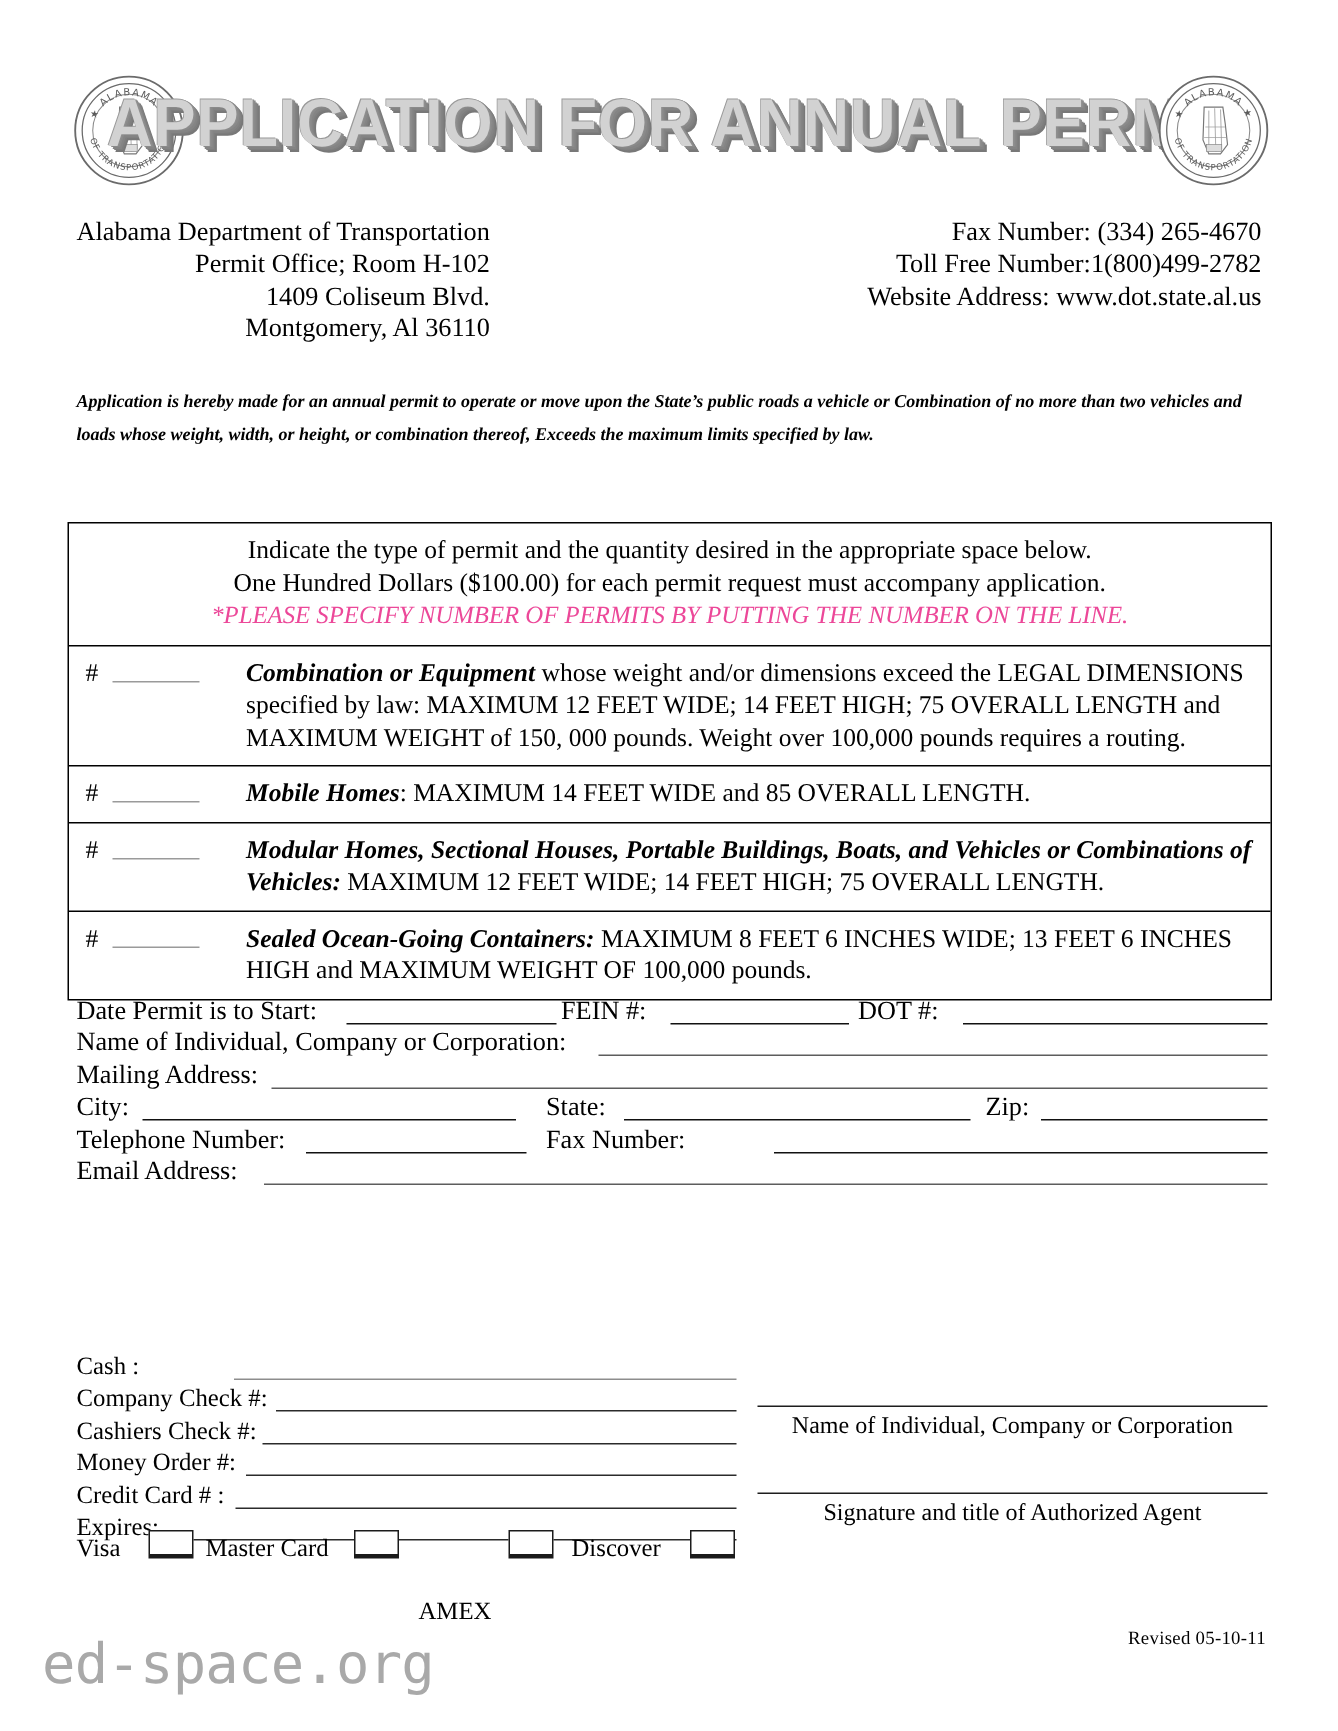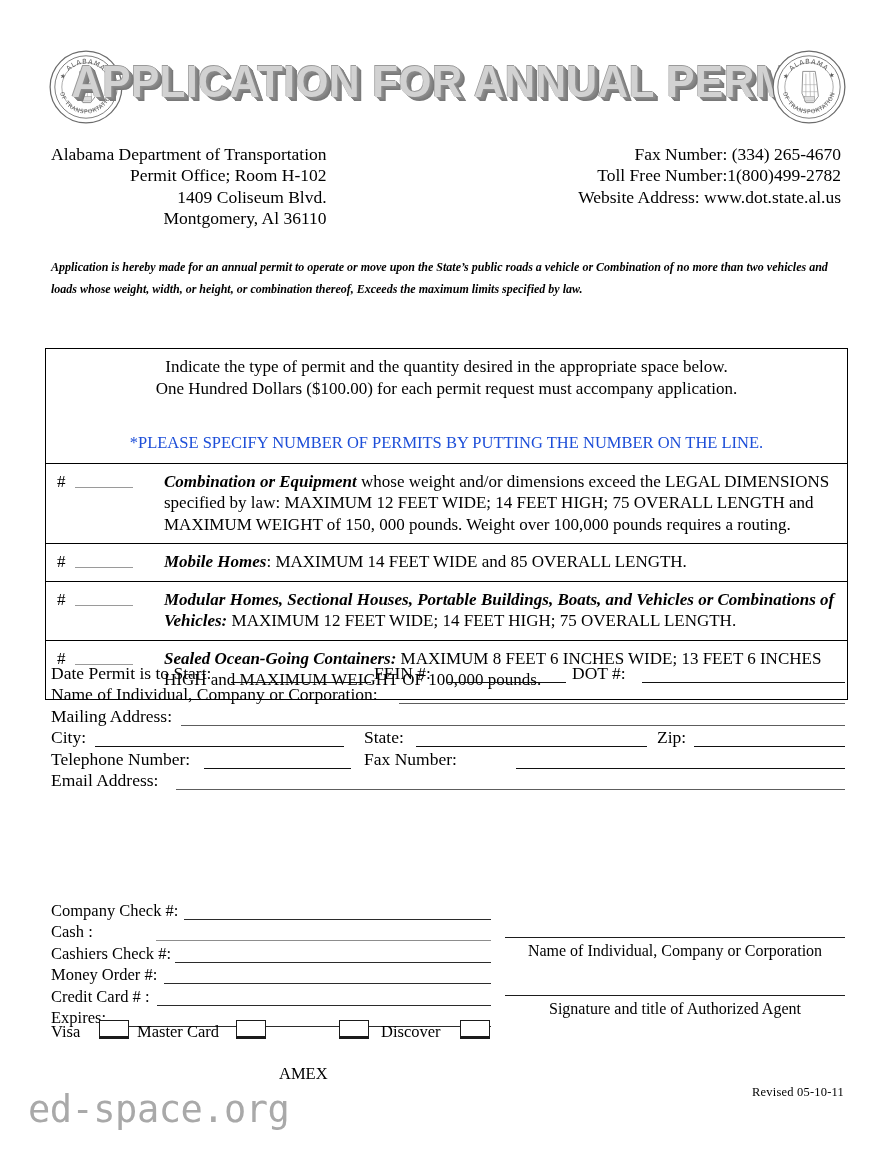--- a/index.html
+++ b/index.html
@@ -100,23 +100,23 @@
   }
   .prow:first-child { border-top: none; }
 
   .pinstr {
     padding: 7px 10px 9px 10px;
     text-align: center;
     font-size: 17px;
     line-height: 21.5px;
   }
   .pinstr .red {
-    color: #1d4ed8;
+    color: #ec4899;
+    font-style: italic;
     font-size: 16.5px;
-    margin-top: 33px;
   }
 
   .pitem {
     display: flex;
     padding: 7px 8px 8px 8px;
     font-size: 17px;
     line-height: 21.5px;
   }
   .hashcell {
     flex: 0 0 110px;
@@ -404,27 +404,27 @@
     <div class="frow">
       <span class="flabel" style="left:0;">Email Address:</span>
       <span class="fline soft" style="left:125px; width:669px; top:19px;"></span>
     </div>
 
   </div>
 
   <div class="pay">
 
     <div class="payrow">
+      <span class="paylabel">Cash  :</span>
+      <span class="payline grey" style="left:105px; width:335px; top:19px;"></span>
+    </div>
+
+    <div class="payrow">
       <span class="paylabel">Company Check #:</span>
       <span class="payline" style="left:133px; width:307px; top:19px;"></span>
-    </div>
-
-    <div class="payrow">
-      <span class="paylabel">Cash  :</span>
-      <span class="payline grey" style="left:105px; width:335px; top:19px;"></span>
     </div>
 
     <div class="payrow">
       <span class="paylabel">Cashiers Check #:</span>
       <span class="payline" style="left:124px; width:316px; top:19px;"></span>
     </div>
 
     <div class="payrow">
       <span class="paylabel">Money Order #:</span>
       <span class="payline" style="left:113px; width:327px; top:19px;"></span>

